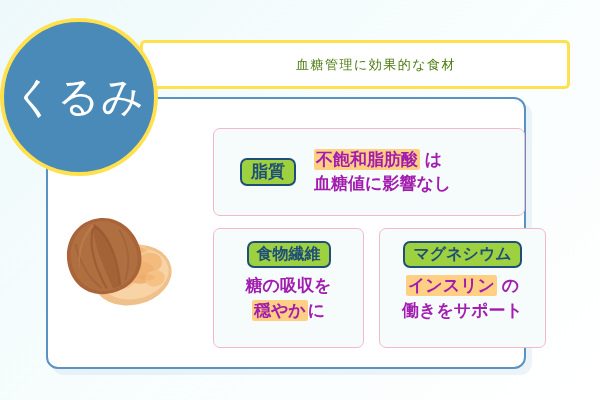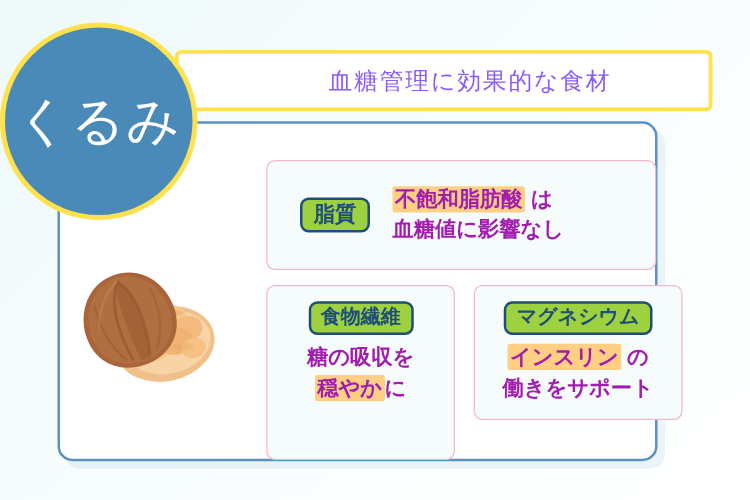--- a/index.html
+++ b/index.html
@@ -31,22 +31,22 @@
     box-sizing: border-box;
     background: #ffffff;
     border: 3px solid #ffe14d;
     border-radius: 5px;
     display: flex;
     align-items: center;
     justify-content: center;
     z-index: 3;
   }
   .title-text {
-    color: #8b5cf6;
-    font-size: 19px;
+    color: #4d7c0f;
+    font-size: 13px;
     letter-spacing: 1.5px;
     font-weight: 400;
     padding-left: 42px;
     white-space: nowrap;
   }
 
   
   .main-panel {
     position: absolute;
     left: 46px;
@@ -113,28 +113,28 @@
     display: flex;
     align-items: center;
     justify-content: flex-start;
     padding-left: 26px;
     gap: 18px;
   }
   .card-left {
     left: 182px;
     top: 228px;
     width: 151px;
-    height: 140px;
+    height: 120px;
     padding-top: 12px;
   }
   .card-right {
     left: 348px;
     top: 228px;
     width: 167px;
-    height: 108px;
+    height: 120px;
     padding-top: 12px;
   }
 
   .card-col {
     display: flex;
     flex-direction: column;
     align-items: center;
     justify-content: flex-start;
     gap: 6px;
   }

